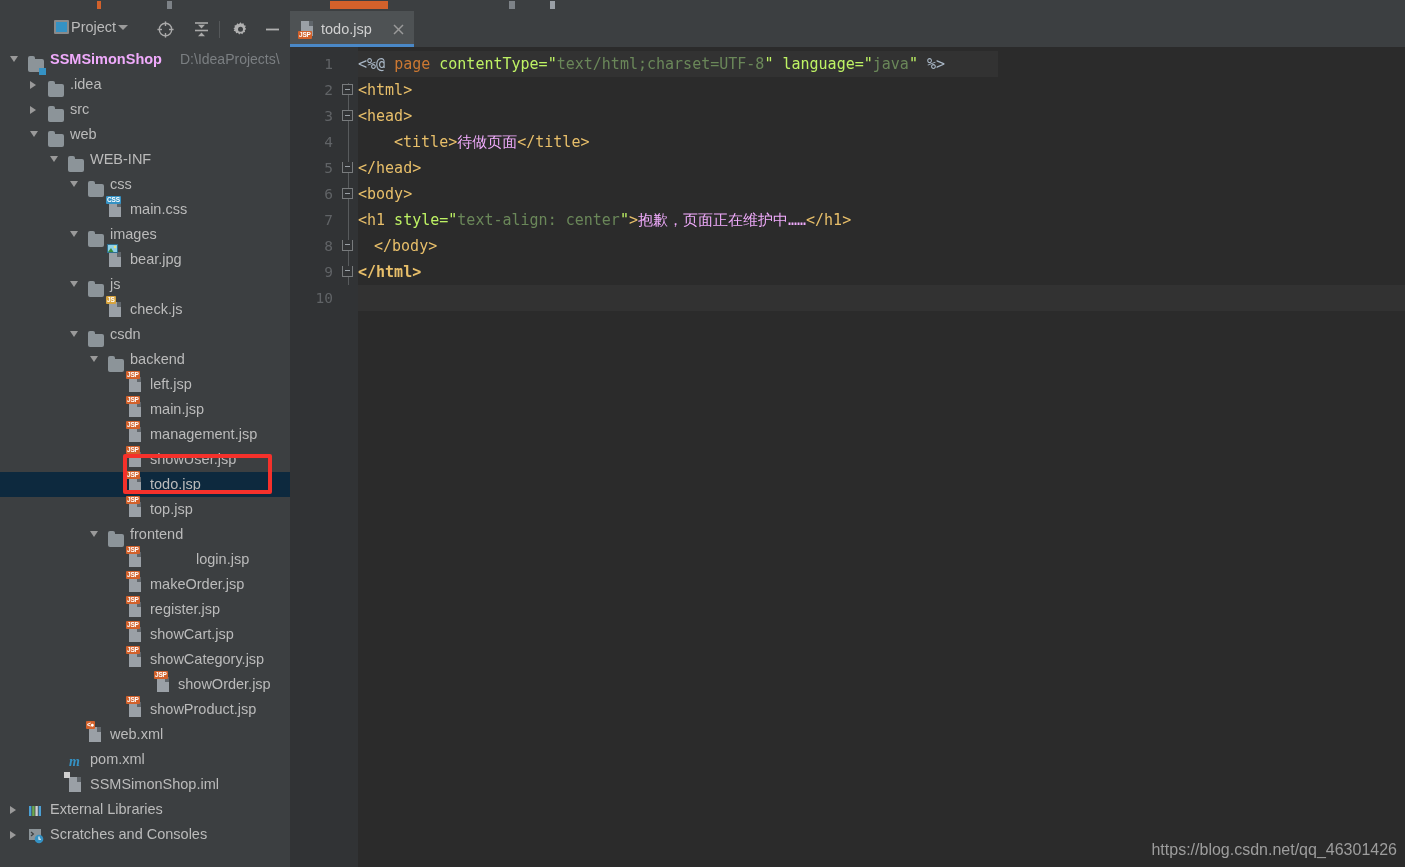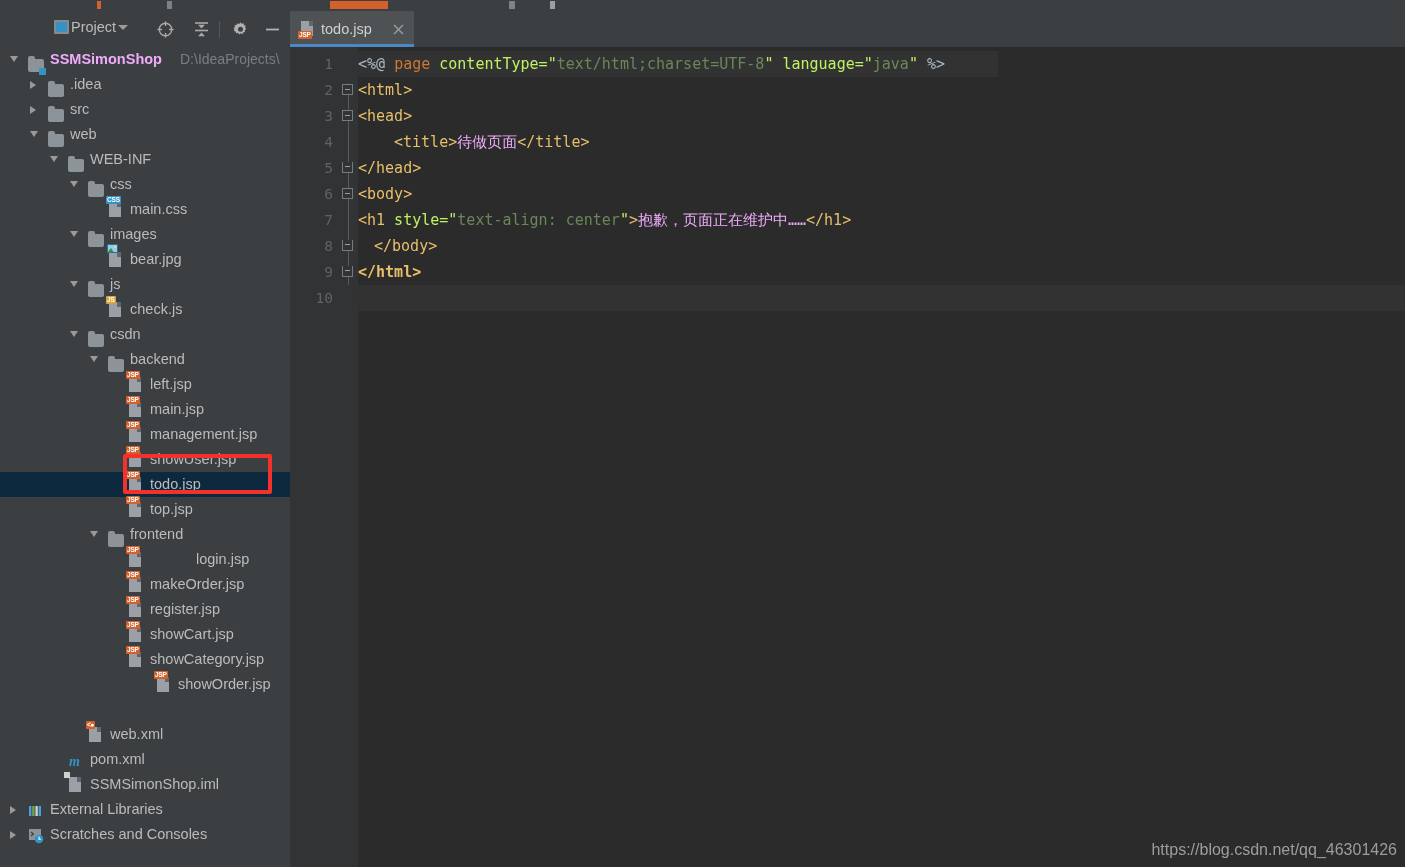--- a/index.html
+++ b/index.html
@@ -278,20 +278,24 @@
           <span class="ico" style="left: 128px;"><span class="doc" style="top: 0px;"><span class="pg"></span><span class="fold2"></span><span class="tag" style="background: rgb(210, 97, 43);">JSP</span></span></span>
           <span class="lbl" style="left: 150px;">showCart.jsp</span>
         </div>
         <div class="row" style="top: 600px; position: absolute; left: 0px; width: 290px;">
           <span class="ico" style="left: 128px;"><span class="doc" style="top: 0px;"><span class="pg"></span><span class="fold2"></span><span class="tag" style="background: rgb(210, 97, 43);">JSP</span></span></span>
           <span class="lbl" style="left: 150px;">showCategory.jsp</span>
         </div>
         <div class="row" style="top: 625px; position: absolute; left: 0px; width: 290px; margin-left: 28px;">
           <span class="ico" style="left: 128px;"><span class="doc" style="top: 0px;"><span class="pg"></span><span class="fold2"></span><span class="tag" style="background: rgb(210, 97, 43);">JSP</span></span></span>
           <span class="lbl" style="left: 150px;">showOrder.jsp</span>
+        </div>
+        <div class="row" style="top: 650px; position: absolute; left: 0px; width: 290px;">
+          <span class="ico" style="left: 128px;"><span class="doc" style="top: 0px;"><span class="pg"></span><span class="fold2"></span><span class="tag" style="background: rgb(210, 97, 43);">JSP</span></span></span>
+          <span class="lbl" style="left: 150px;">showProduct.jsp</span>
         </div>
         <div class="row" style="top: 675px; position: absolute; left: 0px; width: 290px;">
           <span class="ico" style="left: 88px;"><span class="doc" style="top: 0px;"><span class="pg"></span><span class="fold2"></span><span class="tag" style="background: rgb(210, 97, 43);">&lt;●</span></span></span>
           <span class="lbl" style="left: 110px;">web.xml</span>
         </div>
         <div class="row" style="top: 700px; position: absolute; left: 0px; width: 290px;">
           <span class="ico" style="left: 68px;"><svg width="16" height="16" viewBox="0 0 16 16">
               <text x="1" y="13" font-family="Liberation Serif, serif" font-style="italic" font-weight="bold" font-size="14" fill="#3592c4">m</text>
             </svg></span>
           <span class="lbl" style="left: 90px;">pom.xml</span>

